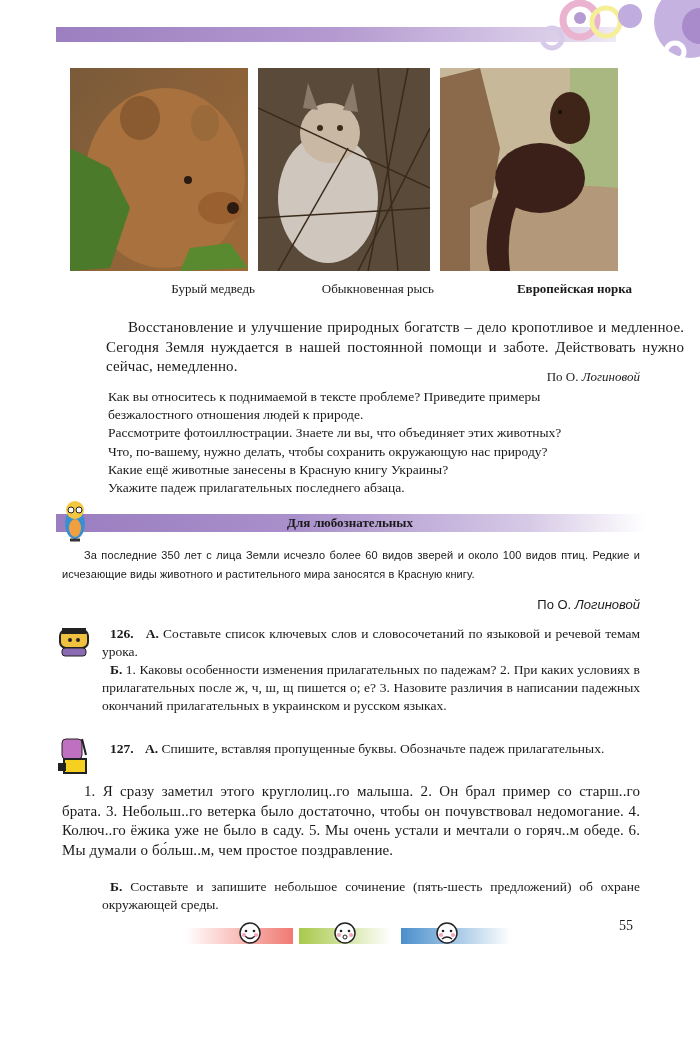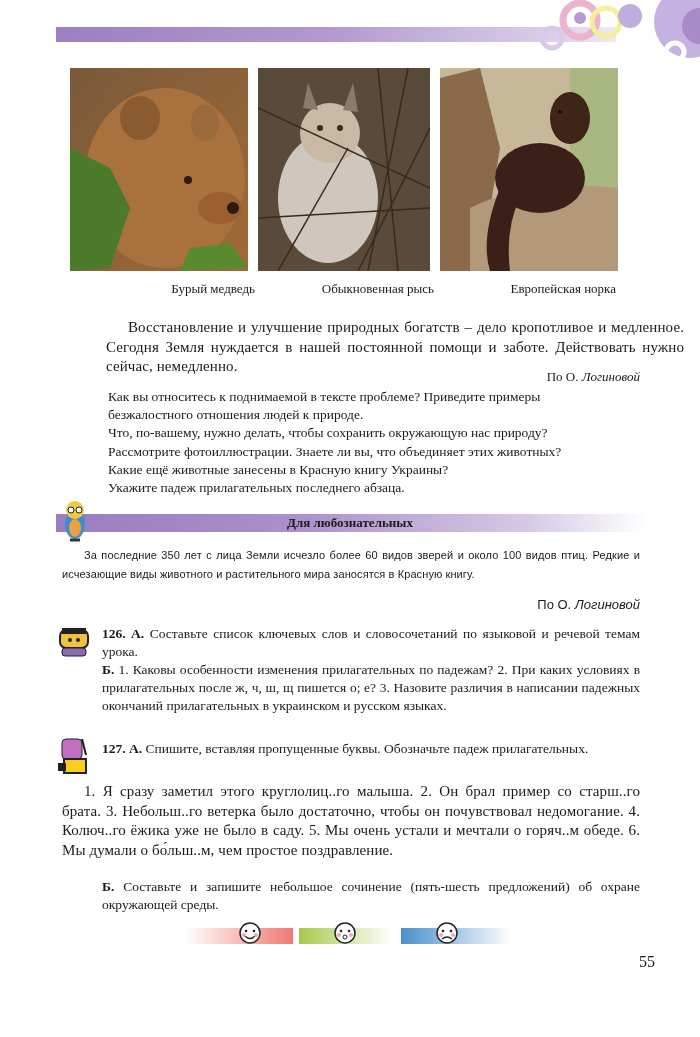--- a/index.html
+++ b/index.html
@@ -42,25 +42,25 @@
     position: absolute; left: 0; width: 700px; top: 514px; text-align: center;
     font-size: 13px; font-weight: bold; line-height: 18px; color: #1a1a1a;
   }
   .sans {
     font-family: "Liberation Sans", "DejaVu Sans", sans-serif;
   }
   .exercise {
     position: absolute; left: 102px; width: 538px; font-size: 13.5px; line-height: 18.2px;
     text-align: justify;
   }
-  .exercise b { font-weight: bold; }
+  .exercise b { font-weight: bold; margin-left: 8px; }
   .icon { position: absolute; }
   .footer-bars { position: absolute; top: 928px; left: 185px; width: 330px; height: 18px; }
   .fbar { position: absolute; top: 0; height: 16px; }
-  .page-num { position: absolute; left: 619px; top: 953px; font-size: 16px; margin-left: 20px; }
+  .page-num { position: absolute; left: 619px; top: 918px; font-size: 14px; }
 </style>
 </head>
 <body>
 
 <div class="top-band"></div>
 <svg class="deco" viewBox="0 0 160 60">
   <circle cx="40" cy="20" r="17" fill="none" stroke="#eab3cf" stroke-width="7"></circle>
   <circle cx="40" cy="18" r="6" fill="#b69bd2"></circle>
   <circle cx="66" cy="22" r="14" fill="none" stroke="#f6ef9a" stroke-width="5"></circle>
   <circle cx="90" cy="16" r="12" fill="#c1ace0"></circle>
@@ -117,33 +117,33 @@
       <path d="M30 140 Q90 110 178 120 L178 203 L30 203 Z" fill="#b4987a"></path>
       <ellipse cx="100" cy="110" rx="45" ry="35" fill="#3a2018"></ellipse>
       <ellipse cx="130" cy="50" rx="20" ry="26" fill="#3f2418"></ellipse>
       <path d="M60 120 Q40 170 50 203 L70 203 Q65 160 80 130 Z" fill="#3a2018"></path>
       <circle cx="120" cy="44" r="2" fill="#111"></circle>
     </svg>
   </div>
 </div>
 <div class="caption" style="left:65px;">Бурый медведь</div>
 <div class="caption" style="left:244px;">Обыкновенная рысь</div>
-<div class="caption" style="left:426px;">Европейская норка</div>
+<div class="caption" style="left:442px;font-weight:bold;">Европейская норка</div>
 
 <div class="p-main indent" style="top:318px;margin-left:44px;">Восстановление и улучшение природных богатств – дело кропотливое и медленное. Сегодня Земля нуждается в нашей постоянной помощи и заботе. Действовать нужно сейчас, немедленно.</div>
 <div class="attribution" style="top:369px;">
   <span>По О.</span>
   <i>Логиновой</i>
 </div>
 
 <div class="questions" style="top:388px;">
   <div>Как вы относитесь к поднимаемой в тексте проблеме? Приведите примеры</div>
   <div>безжалостного отношения людей к природе.</div>
+  <div>Рассмотрите фотоиллюстрации. Знаете ли вы, что объединяет этих животных?</div>
   <div>Что, по-вашему, нужно делать, чтобы сохранить окружающую нас природу?</div>
-  <div>Рассмотрите фотоиллюстрации. Знаете ли вы, что объединяет этих животных?</div>
   <div>Какие ещё животные занесены в Красную книгу Украины?</div>
   <div>Укажите падеж прилагательных последнего абзаца.</div>
 </div>
 
 <div class="curious-band"></div>
 <div class="curious-title">Для любознательных</div>
 <svg class="icon" style="left:62px;top:500px;" width="26" height="44" viewBox="0 0 26 44">
   <ellipse cx="13" cy="24" rx="10" ry="15" fill="#3a8fd0"></ellipse>
   <ellipse cx="13" cy="28" rx="6" ry="9" fill="#f0a040"></ellipse>
   <circle cx="13" cy="10" r="9" fill="#f3c840"></circle>

